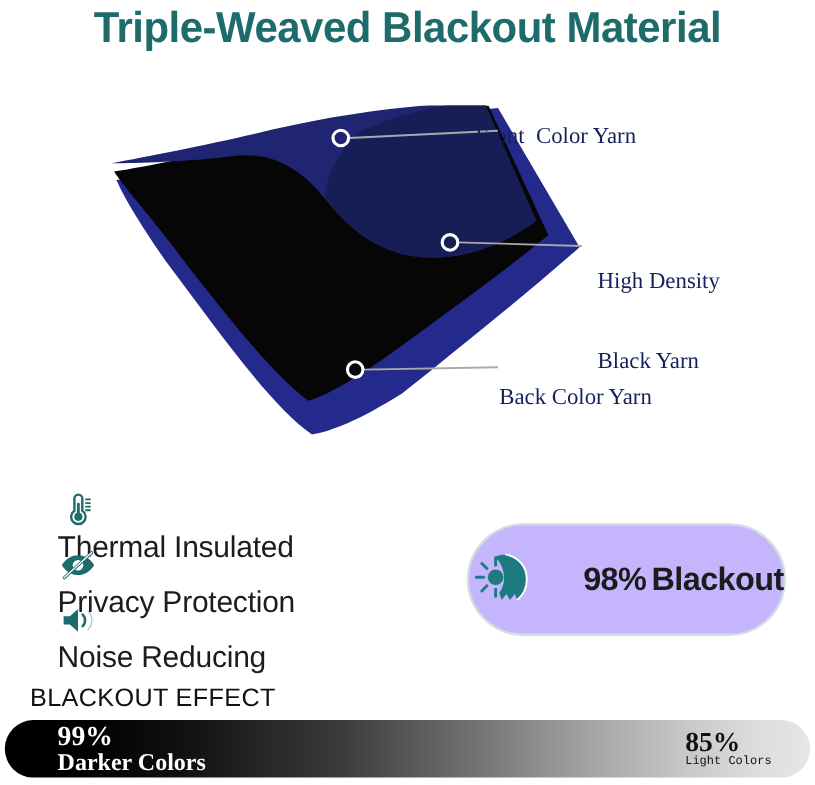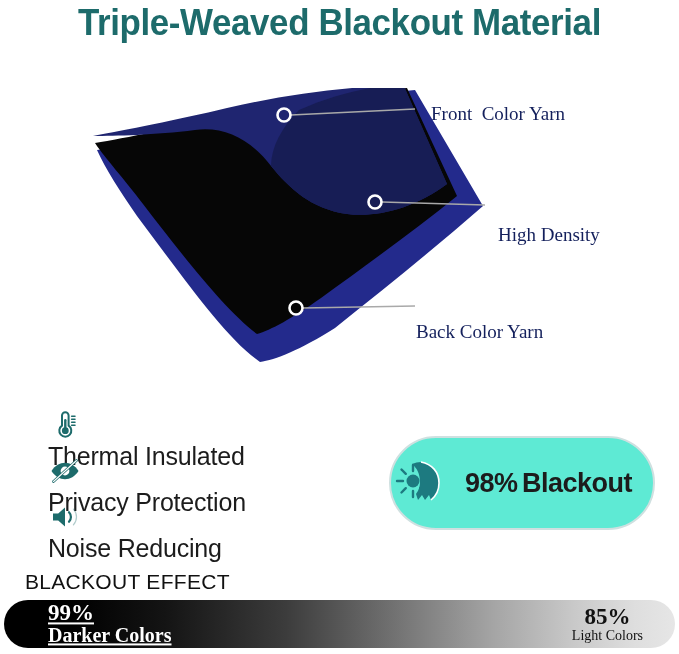--- a/index.html
+++ b/index.html
@@ -44,21 +44,21 @@
 
   
   .callout {
     position: absolute;
     font-family: "Liberation Serif", serif;
     font-size: 19px;
     color: #14205c;
     line-height: 1.18;
     white-space: pre;
   }
-  #label-front { left: 431px; top: 103px; }
+  #label-front { left: 396px; top: 103px; }
   #label-black { left: 498px; top: 179px; }
   #label-back  { left: 416px; top: 297px; margin-top: 24px; }
 
   
   #features {
     position: absolute;
     left: 48px;
     top: 408px;
     width: 320px;
   }
@@ -87,25 +87,25 @@
 
   
   #badge {
     position: absolute;
     left: 389px;
     top: 436px;
     width: 266px;
     height: 94px;
     border: 2px solid #cfe0e0;
     border-radius: 47px;
-    background: #5eead4;
+    background: #c4b5fd;
     box-sizing: border-box;
     display: flex;
     align-items: center;
-    justify-content: flex-start;
+    justify-content: space-between;
   }
   #badge-icon {
     width: 64px;
     height: 60px;
     flex: 0 0 64px;
     margin-right: 10px;
   }
   #badge-text {
     text-align: center;
     font-family: "Liberation Sans", sans-serif;
@@ -153,36 +153,37 @@
         #e6e6e6 100%);
     box-sizing: border-box;
   }
   .bar-side {
     position: absolute;
     top: 50%;
     transform: translateY(-50%);
     font-family: "Liberation Serif", serif;
     line-height: 1.05;
   }
-  #bar-left  { left: 44px; text-align: left; color: #ffffff; text-decoration: underline; }
-  #bar-right { right: 32px; text-align: center; color: #111111; }
+  #bar-left  { left: 44px; text-align: left; color: #ffffff; }
+  #bar-right { right: 32px; text-align: left; color: #111111; }
   .bar-pct {
     font-size: 23px;
     font-weight: bold;
     display: block;
     letter-spacing: 0px;
   }
   .bar-sub-bold {
     font-size: 20px;
     font-weight: bold;
     display: block;
   }
   .bar-sub {
-    font-size: 14px;
+    font-size: 10px;
     display: block;
+    font-family: Liberation Mono, monospace;
   }
 </style>
 </head>
 <body>
 
 <div id="page">
 
   <div id="title">Triple-Weaved Blackout Material</div>
 
   <div id="diagram">
@@ -219,20 +220,21 @@
       <g>
         <line x1="218" y1="220" x2="330" y2="218" stroke="#a9a9a9" stroke-width="1.6"></line>
         <circle cx="211" cy="220" r="6.5" fill="none" stroke="#ffffff" stroke-width="2.6"></circle>
       </g>
     </svg>
   </div>
 
   <div class="callout" id="label-front">Front  Color Yarn</div>
   <div class="callout" id="label-black">
     <div>High Density</div>
+    <div>Black Yarn</div>
   </div>
   <div class="callout" id="label-back">Back Color Yarn</div>
 
   <div id="features">
 
     <div class="feature-row">
       <span class="feature-icon">
         <svg width="30" height="30" viewBox="0 0 30 30" xmlns="http://www.w3.org/2000/svg">
           <path d="M12 5.5a3.3 3.3 0 0 1 6.6 0v10.2a6 6 0 1 1-6.6 0Z" fill="none" stroke="#1d6b6b" stroke-width="2"></path>
           <circle cx="15.3" cy="20.7" r="3.4" fill="#1d6b6b"></circle>

